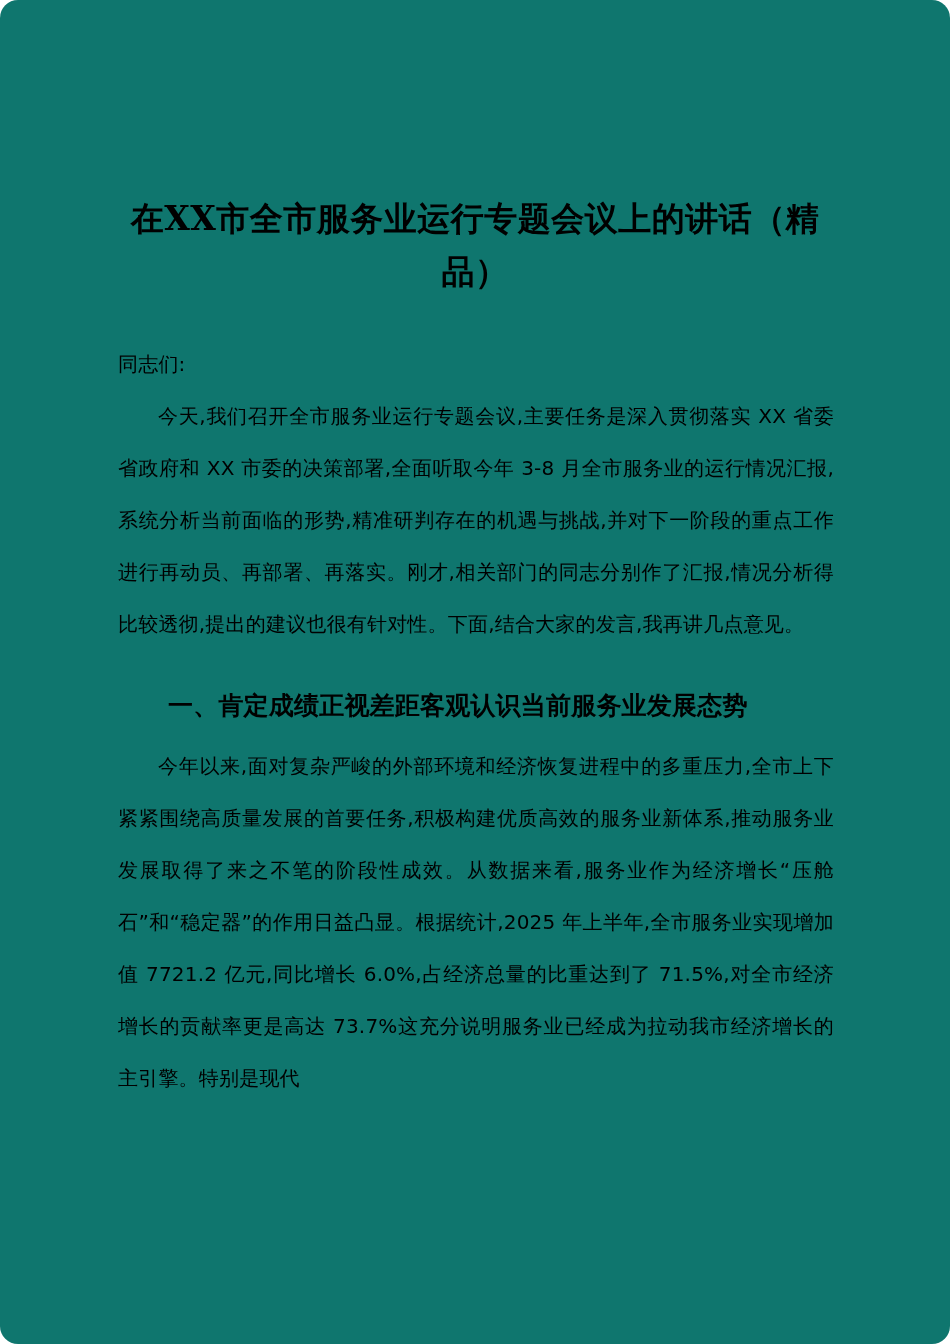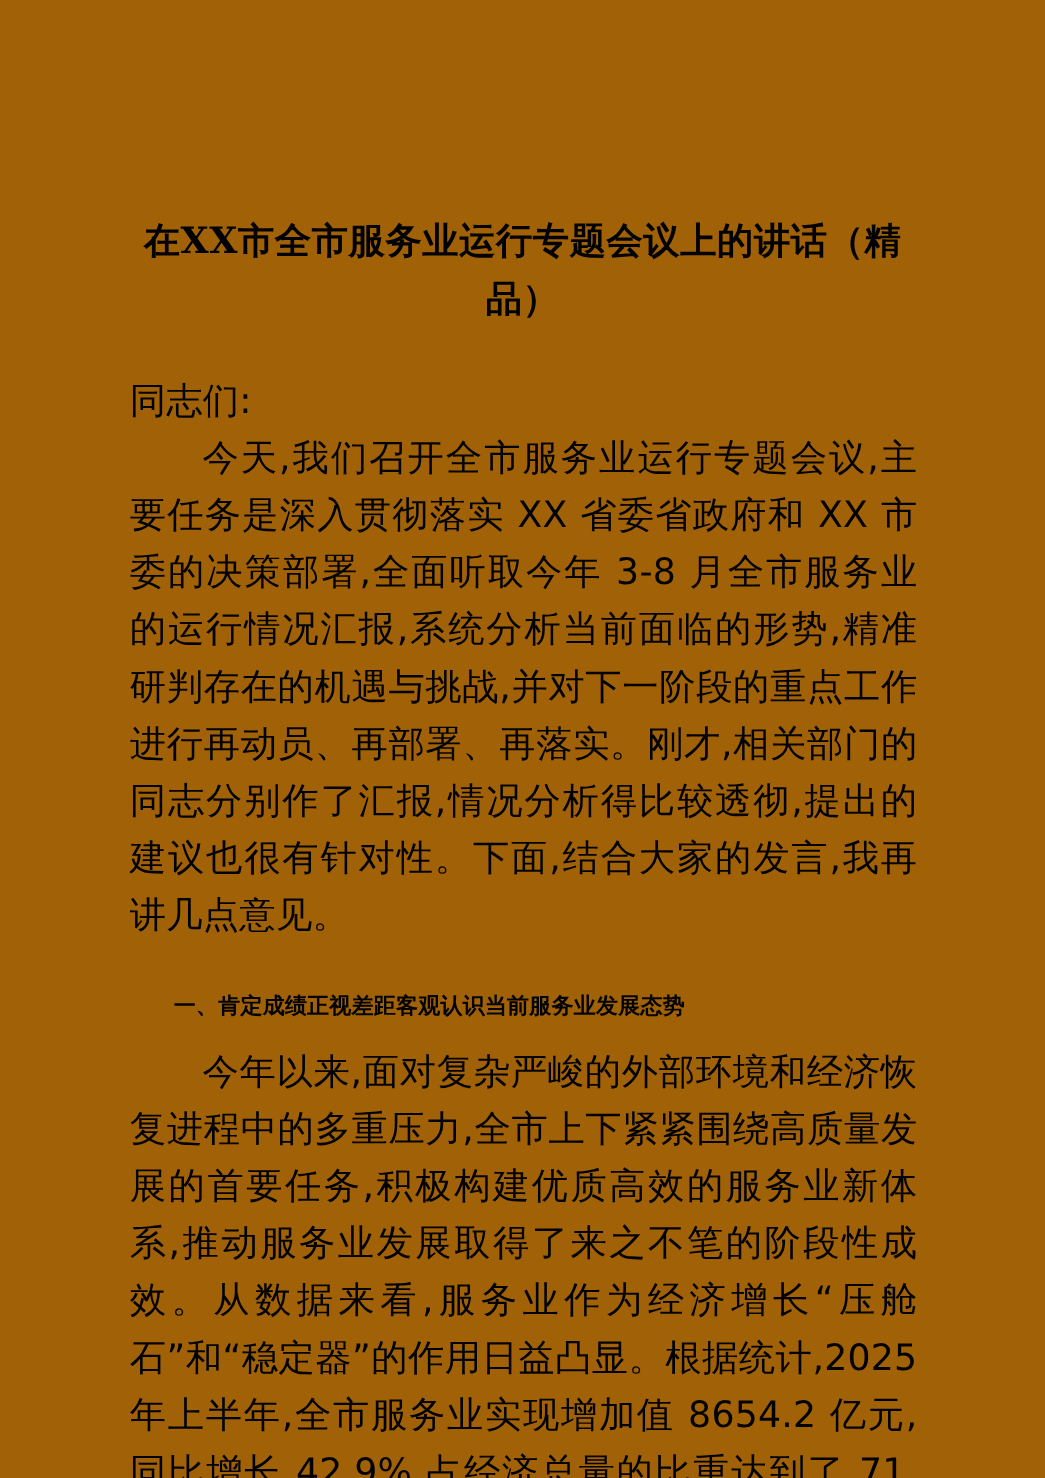--- a/index.html
+++ b/index.html
@@ -4,23 +4,24 @@
 <style>
   html, body {
     margin: 0;
     padding: 0;
     background: #ffffff;
   }
   .page {
     position: relative;
     width: 950px;
     height: 1344px;
-    background: #a16207;
+    background: #0f766e;
     overflow: hidden;
     box-sizing: border-box;
+    border-radius: 18px;
   }
   .content {
     position: absolute;
     left: 118px;
     top: 0;
     width: 714px;
   }
 
   
   .doc-title {
@@ -45,21 +46,21 @@
     position: absolute;
     left: 0;
     top: 338px;
     width: 716px;
   }
 
   p.para {
     margin: 0;
     padding: 0;
     font-family: "DejaVu Sans", "Liberation Sans", sans-serif;
-    font-size: 33px;
+    font-size: 20px;
     line-height: 52px;
     color: #000000;
     text-align: justify;
     text-justify: inter-character;
     letter-spacing: 0.2px;
     word-break: break-all;
   }
 
   p.salutation {
     text-indent: 0;
@@ -68,21 +69,21 @@
 
   p.indent2 {
     text-indent: 2em;
   }
 
   h2.section-heading {
     margin: 0;
     padding: 0;
     font-family: "DejaVu Sans", "Liberation Sans", sans-serif;
     font-weight: bold;
-    font-size: 20px;
+    font-size: 25px;
     line-height: 52px;
     color: #000000;
     text-indent: 2em;
     text-align: left;
     letter-spacing: 0.2px;
   }
 
   .gap-before-heading { height: 30px; }
   .gap-after-heading  { height: 8px; }
 </style>
@@ -99,17 +100,17 @@
       <p class="para salutation">同志们:</p>
 
       <p class="para indent2">今天,我们召开全市服务业运行专题会议,主要任务是深入贯彻落实 XX 省委省政府和 XX 市委的决策部署,全面听取今年 3-8 月全市服务业的运行情况汇报,系统分析当前面临的形势,精准研判存在的机遇与挑战,并对下一阶段的重点工作进行再动员、再部署、再落实。刚才,相关部门的同志分别作了汇报,情况分析得比较透彻,提出的建议也很有针对性。下面,结合大家的发言,我再讲几点意见。</p>
 
       <div class="gap-before-heading"></div>
 
       <h2 class="section-heading">一、肯定成绩正视差距客观认识当前服务业发展态势</h2>
 
       <div class="gap-after-heading"></div>
 
-      <p class="para indent2">今年以来,面对复杂严峻的外部环境和经济恢复进程中的多重压力,全市上下紧紧围绕高质量发展的首要任务,积极构建优质高效的服务业新体系,推动服务业发展取得了来之不笔的阶段性成效。从数据来看,服务业作为经济增长“压舱石”和“稳定器”的作用日益凸显。根据统计,2025 年上半年,全市服务业实现增加值 8654.2 亿元,同比增长 42.9%,占经济总量的比重达到了 71.5%,对全市经济增长的贡献率更是高达 73.7%这充分说明服务业已经成为拉动我市经济增长的主引擎。特别是现代</p>
+      <p class="para indent2">今年以来,面对复杂严峻的外部环境和经济恢复进程中的多重压力,全市上下紧紧围绕高质量发展的首要任务,积极构建优质高效的服务业新体系,推动服务业发展取得了来之不笔的阶段性成效。从数据来看,服务业作为经济增长“压舱石”和“稳定器”的作用日益凸显。根据统计,2025 年上半年,全市服务业实现增加值 7721.2 亿元,同比增长 6.0%,占经济总量的比重达到了 71.5%,对全市经济增长的贡献率更是高达 73.7%这充分说明服务业已经成为拉动我市经济增长的主引擎。特别是现代</p>
 
     </div>
   </div>
 </div>
 
 </body></html>

